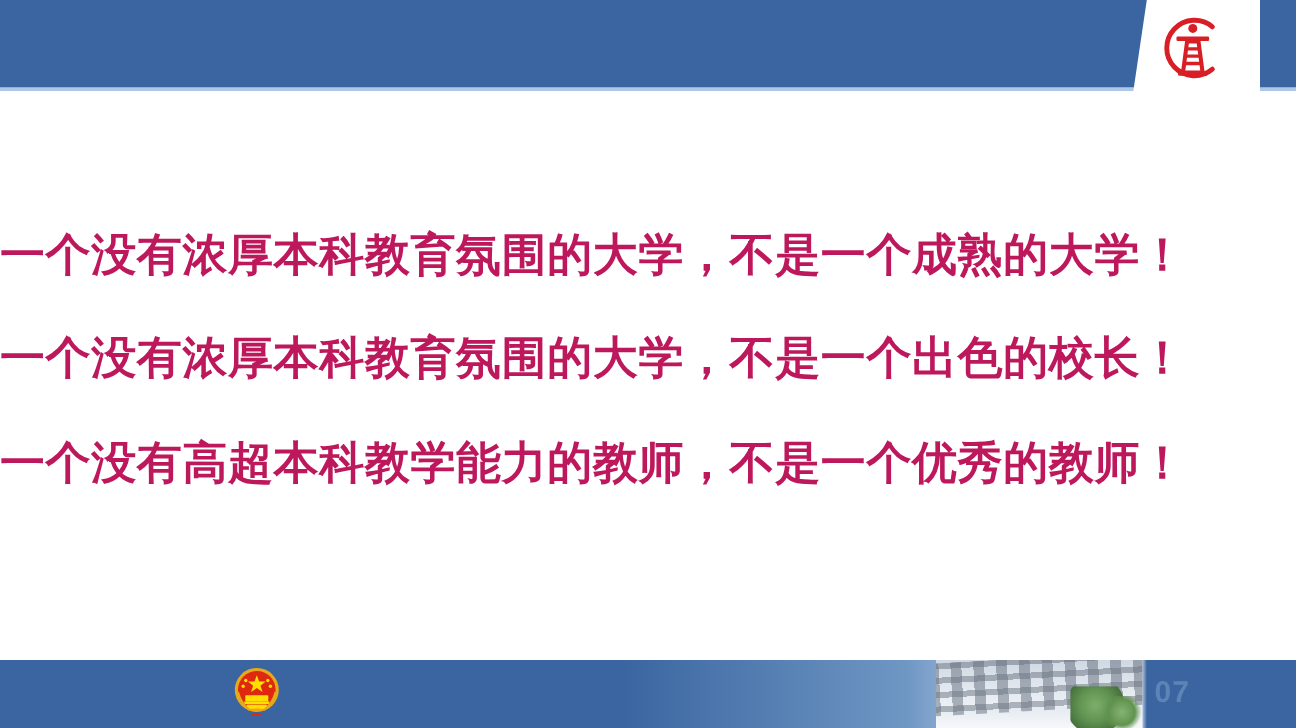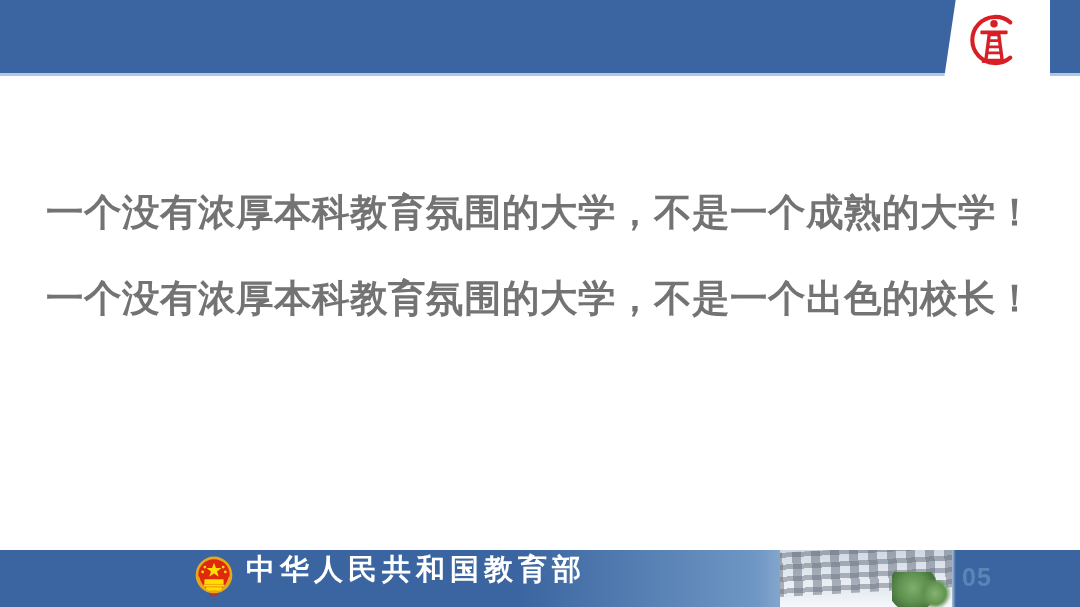--- a/index.html
+++ b/index.html
@@ -63,25 +63,24 @@
     height: 474px;
     background: #ffffff;
   }
   .statement-list {
     position: absolute;
     left: 0;
     top: 96px;
     width: 1080px;
   }
   .statement-line {
-    color: #737373;
+    color: #be185d;
     font-weight: bold;
     font-size: 37.5px;
     letter-spacing: 0.5px;
-    text-align: center;
     line-height: 1.1;
     padding: 20px 0 25px 0;
     white-space: nowrap;
     font-family: "DejaVu Sans", "Liberation Sans", sans-serif;
   }
 
   
   .footer-bar {
     position: absolute;
     left: 0;
@@ -214,20 +213,21 @@
       <line x1="41" y1="60" x2="59" y2="60" stroke="#d81f26" stroke-width="4"></line>
       <line x1="40" y1="69" x2="60" y2="69" stroke="#d81f26" stroke-width="4"></line>
       <rect x="32" y="79" width="36" height="5" rx="1.5" fill="#d81f26"></rect>
     </svg>
   </div>
 
   <div class="body-area">
     <div class="statement-list">
       <div class="statement-line">一个没有浓厚本科教育氛围的大学，不是一个成熟的大学！</div>
       <div class="statement-line">一个没有浓厚本科教育氛围的大学，不是一个出色的校长！</div>
+      <div class="statement-line">一个没有高超本科教学能力的教师，不是一个优秀的教师！</div>
     </div>
   </div>
 
   <div class="footer-bar">
     <div class="footer-gradient"></div>
     <div class="footer-photo">
       <div class="bldg-base"></div>
       <div class="bldg"></div>
       <div class="tree"></div>
       <div class="tree2"></div>
@@ -248,18 +248,17 @@
     <rect x="28" y="58" width="44" height="12" rx="1.5" fill="#ffde00"></rect>
     <rect x="26" y="70" width="48" height="5" fill="#ffde00"></rect>
     <rect x="31" y="76" width="38" height="8" fill="#ffde00"></rect>
 
     <path d="M 14 52 q 6 22 22 34" stroke="#e8a81c" stroke-width="4" fill="none"></path>
     <path d="M 86 52 q -6 22 -22 34" stroke="#e8a81c" stroke-width="4" fill="none"></path>
     <rect x="40" y="92" width="20" height="5" rx="2" fill="#de2910"></rect>
   </svg>
 
   <div class="footer-titles">
-    <div class="footer-title-cn">中华人民共和国教育部</div>
-  </div>
-
-  <div class="footer-page-number">05</div>
+  </div>
+
+  <div class="footer-page-number">07</div>
 
 </div>
 
 </body></html>

